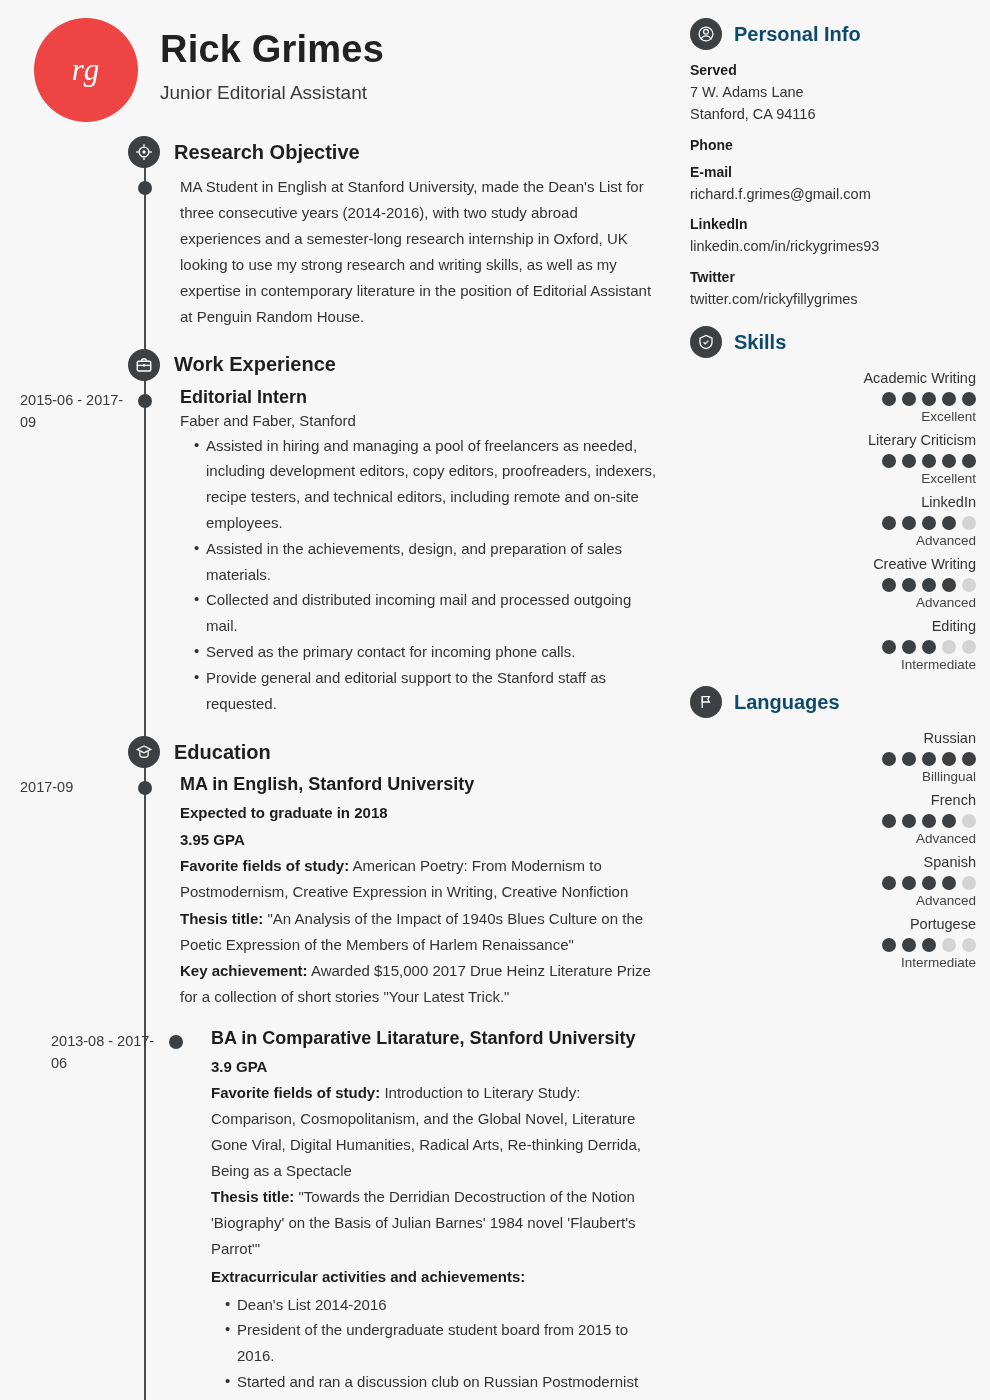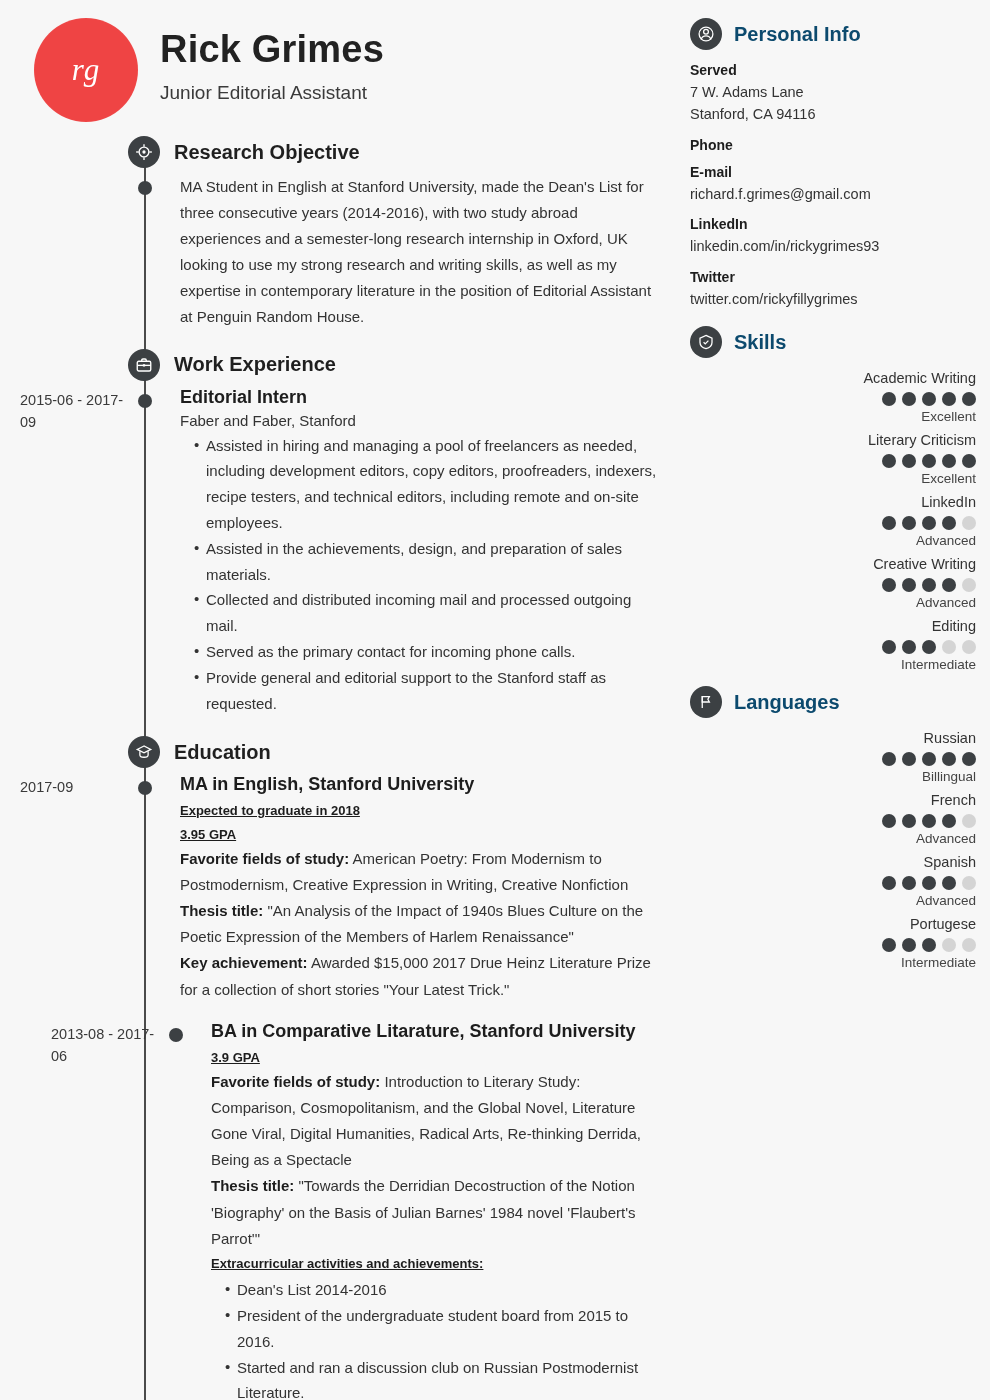--- a/index.html
+++ b/index.html
@@ -166,21 +166,21 @@
   }
   ul.bullets li:before {
     content: "\2022";
     position: absolute;
     left: 0;
     top: -1px;
     color: #333;
   }
   .kv { font-size: 15px; line-height: 1.74; color: #333; max-width: 510px; }
   .kv b { color: #1d1d1d; }
-  .bold-line { font-size: 13px; font-weight: bold; color: #1d1d1d; line-height: 1.8; text-decoration: underline; }
+  .bold-line { font-size: 15px; font-weight: bold; color: #1d1d1d; line-height: 1.8; }
 
   
   .right {
     position: absolute;
     left: 690px;
     top: 18px;
     width: 286px;
   }
   .r-head {
     display: flex;

